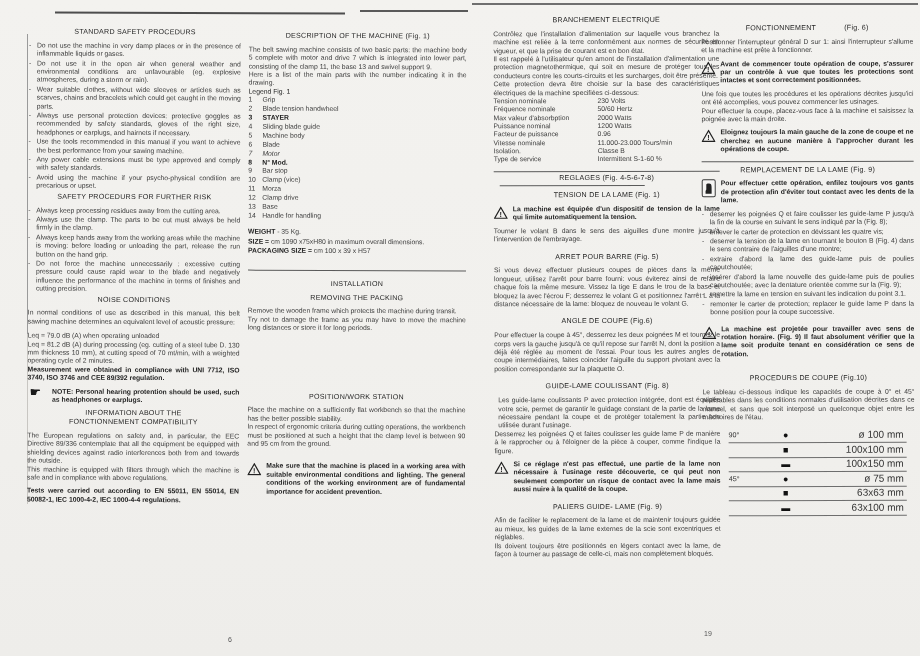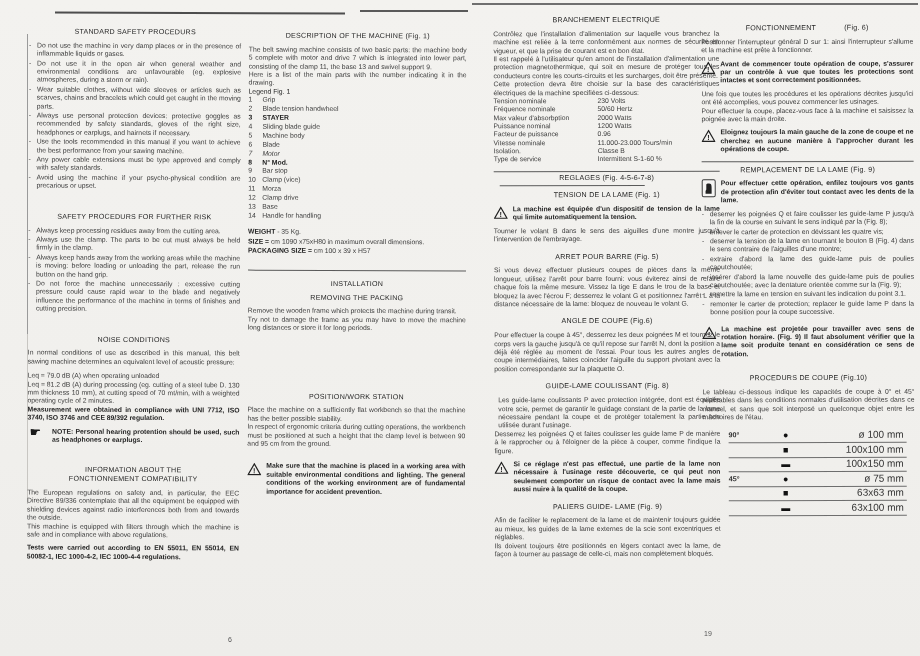--- a/index.html
+++ b/index.html
@@ -9,21 +9,21 @@
     font-family:"Liberation Sans","DejaVu Sans",sans-serif;
     color:#3d3d3d;
   }
   .col{position:absolute;font-size:6.8px;line-height:8.4px;text-align:justify;}
   .col1{left:28px;top:28px;width:212px;transform:rotate(0.25deg);}
   .col2{left:248px;top:26px;width:218px;transform:rotate(0.2deg);}
   .col3{left:494px;top:16px;width:226px;transform:rotate(-0.15deg);}
   .col4{left:702px;top:20px;width:212px;transform:rotate(-0.2deg);}
   .h{font-weight:normal;text-align:center;font-size:7.1px;line-height:8.8px;
      letter-spacing:.25px;color:#262626;margin:9px 4px 5px;}
-  .h2{margin-top:22px;}
+  .h2{margin-top:2px;}
   .p{margin:0 0 3.5px;}
   .pt{margin:0;}
   .bullet{display:flex;margin-bottom:1px;}
   .bullet .dash{width:8px;flex:none;}
   .bullet .btext{flex:1;text-align:justify;}
   .bold{font-weight:bold;color:#242424;}
   .italic{font-style:italic;}
   .legend-row{display:flex;line-height:8.9px;}
   .legend-row.bold .legend-label{font-weight:bold;color:#1d1d1d;}
   .legend-row.italic .legend-label{font-style:italic;}
@@ -36,21 +36,21 @@
   .warnblock .wtext{flex:1;font-weight:bold;color:#262626;text-align:justify;}
   .warn-icon{flex:none;margin-top:1px;}
   .note-hand{flex:none;font-size:13px;line-height:10px;color:#1a1a1a;}
   .glove-box{flex:none;width:12px;height:16px;border:1px solid #3a3a3a;border-radius:2px;
      display:flex;align-items:center;justify-content:center;background:#f6f5f3;}
   .hr{border:0;border-top:1px solid #5a5a5a;margin:7px 0 4px;}
   .hr-part{border:0;border-top:1px solid #5a5a5a;margin:2px auto 5px 6px;width:64%;}
   .titlefig{display:flex;justify-content:center;gap:28px;}
   .cap-table{margin:7px 0 0 26px;width:178px;}
   .cap-row{display:flex;align-items:center;border-bottom:1px solid #6d6d6d;height:13.5px;}
-  .cap-angle{width:36px;flex:none;font-size:7.2px;color:#333;text-align:left;font-weight:bold;}
+  .cap-angle{width:36px;flex:none;font-size:7.2px;color:#333;text-align:left;}
   .cap-shape{width:42px;flex:none;text-align:center;font-size:9px;color:#111;line-height:10px;}
   .cap-value{flex:1;text-align:right;font-size:10px;color:#333;padding-right:3px;}
   .pagenum{position:absolute;font-size:7px;color:#555;}
   .pn-left{left:228px;top:636px;}
   .pn-right{left:704px;top:630px;}
   .scanline{position:absolute;background:#4d4d4d;}
   .sl-a{left:55px;top:12px;width:290px;height:2px;transform:rotate(0.15deg);}
   .sl-b{left:360px;top:10px;width:108px;height:2px;background:#5a5a5a;}
   .sl-c{left:472px;top:3px;width:446px;height:1.5px;background:#6f6f6f;}
   .sl-v{left:27px;top:34px;width:1px;height:300px;background:#9a9a9a;}

